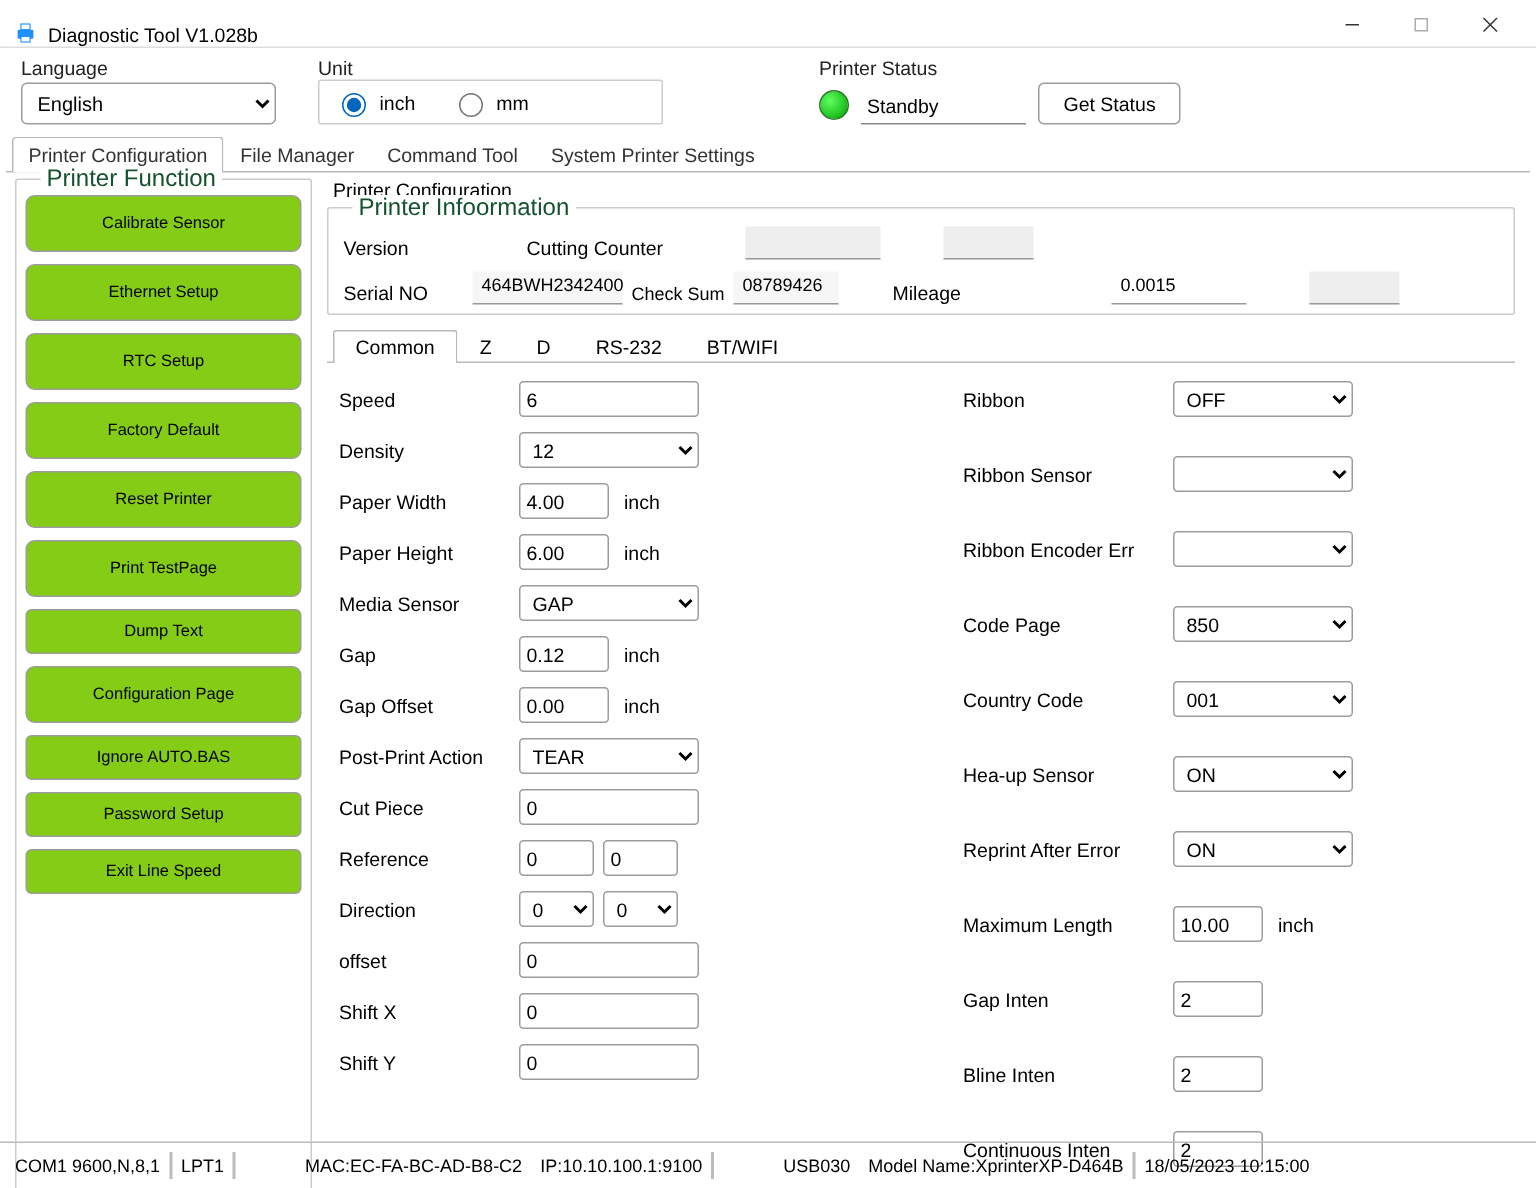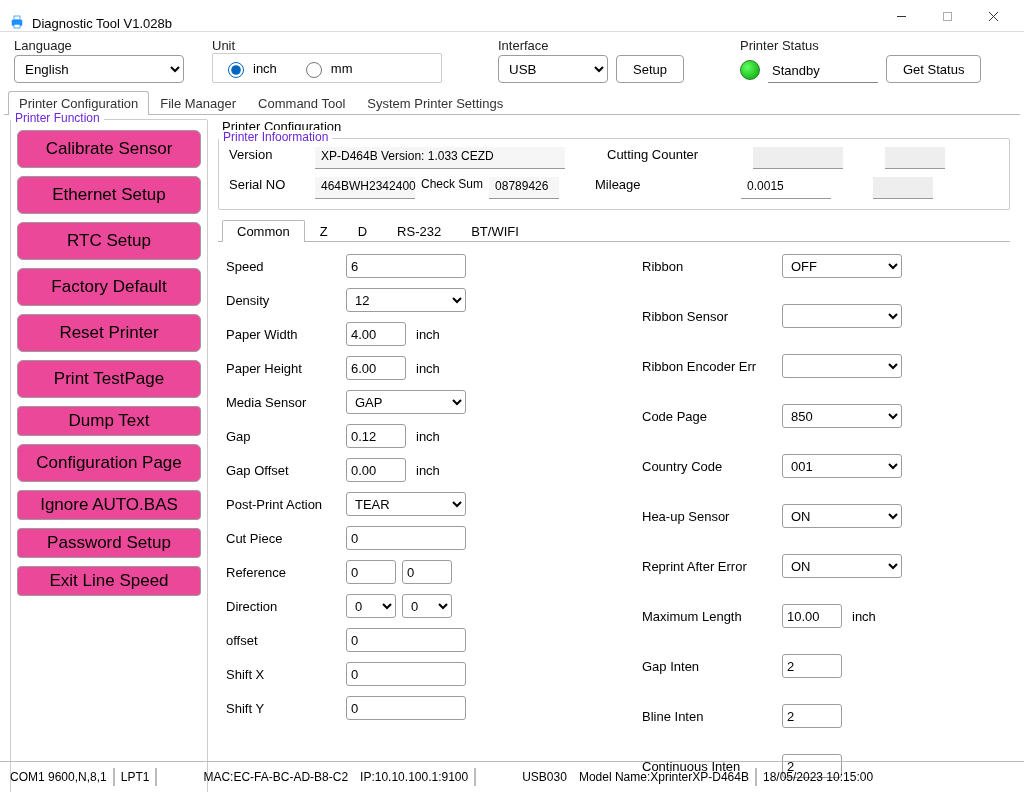--- a/index.html
+++ b/index.html
@@ -21,27 +21,27 @@
   select.usb { width:110px; height:28px; border:1px solid #9c9c9c; border-radius:4px; background:#fff; padding:2px 6px;}
   button.std { height:28px; border:1px solid #9c9c9c; border-radius:4px; background:#fff; padding:2px 16px; font-size:13px;}
   .statusgrp { display:flex; align-items:flex-end; gap:8px;}
   .led { width:20px; height:20px; border-radius:50%; background:radial-gradient(circle at 35% 35%, #5fff5f, #00a000); border:1px solid #2a7a2a; margin-bottom:3px;}
   .status-field { border-bottom:1px solid #888; width:110px; height:22px; padding:2px 4px; font-size:13px;}
   .tabs { display:flex; border-bottom:1px solid #b9b9b9; margin:8px 4px 0 4px; padding-left:4px;}
   .tab { padding:4px 10px; border:1px solid transparent; border-bottom:none; margin-bottom:-1px; font-size:13px; cursor:pointer; color:#333;}
   .tab.active { border-color:#b9b9b9; background:#fff; border-top-left-radius:3px; border-top-right-radius:3px;}
   .body { display:flex; padding:4px 10px; gap:6px;}
   .leftcol { width:198px; border:1px solid #ccc; border-radius:2px; position:relative; padding:10px 6px 6px 6px; display:flex; flex-direction:column; gap:8px;}
-  .fieldset-label { position:absolute; top:-9px; left:0; background:#fff; padding:0 4px; font-size:12px; color:#6d28d9;}
-  .leftcol button.fn { height:38px; border:1px solid #9c9c9c; border-radius:6px; background:#ec4899; font-size:17px;}
+  .fieldset-label { position:absolute; top:-9px; left:16px; background:#fff; padding:0 4px; font-size:16px; color:#14532d;}
+  .leftcol button.fn { height:38px; border:1px solid #9c9c9c; border-radius:6px; background:#84cc16; font-size:11px;}
   .leftcol button.fn.small { height:30px; border-radius:4px;}
   .rightcol { flex:1; display:flex; flex-direction:column; gap:2px;}
   .pc-label { font-size:13px; margin-left:8px;}
   .pinfo { border:1px solid #ccc; border-radius:2px; padding:8px 10px 6px 10px; position:relative; margin:2px 4px;}
-  .row { display:flex; align-items:flex-start; height:26px; gap:6px;}
+  .row { display:flex; align-items:flex-end; height:26px; gap:6px;}
   .lbl { width:80px; font-size:13px;}
   .lbl2 { width:120px; font-size:13px;}
   .lblR { width:140px; font-size:13px;}
   .ro { border-bottom:1px solid #999; background:#f6f6f6; height:22px; padding:2px 6px; font-size:12px; display:inline-block;}
   .ro.empty{background:#eee;}
   .subtabs { display:flex; border-bottom:1px solid #b9b9b9; margin:6px 4px 0 4px; padding-left:4px;}
   .subtab { padding:3px 14px; border:1px solid transparent; border-bottom:none; margin-bottom:-1px; font-size:13px;}
   .subtab.active { border-color:#b9b9b9; background:#fff; border-top-left-radius:2px; border-top-right-radius:2px;}
   .formgrid { display:flex; padding:8px 12px; gap:40px;}
   .colA { width:340px; display:flex; flex-direction:column; gap:6px;}
@@ -103,27 +103,20 @@
           <input type="radio" checked="" style="">
           <span>inch</span>
         </label>
       <label class="radio">
           <input type="radio" style="">
           <span>mm</span>
         </label>
     </div>
   </div>
   <div style="width:30px"></div>
-  <div class="group">
-    <span class="group-label">Interface</span>
-    <div class="iface">
-      <select class="usb"><option>USB</option></select>
-      <button class="std">Setup</button>
-    </div>
-  </div>
   <div style="width:40px"></div>
   <div class="group">
     <span class="group-label">Printer  Status</span>
     <div class="statusgrp">
       <div class="led"></div>
       <div class="status-field">Standby</div>
       <button class="std">Get Status</button>
     </div>
   </div>
 </div>
@@ -151,21 +144,20 @@
     <button class="fn small">Password Setup</button>
     <button class="fn small">Exit Line Speed</button>
   </div>
 
   <div class="rightcol">
     <span class="pc-label">Printer Configuration</span>
     <div class="pinfo">
       <span class="fieldset-label">Printer Infoormation</span>
       <div class="row">
         <span class="lbl">Version</span>
-        <span class="ro" style="width:250px">XP-D464B Version: 1.033 CEZD</span>
         <span style="width:30px"></span>
         <span class="lblR">Cutting Counter</span>
         <span class="ro empty" style="width:90px"></span>
         <span style="width:30px"></span>
         <span class="ro empty" style="width:60px"></span>
       </div>
       <div class="row" style="margin-top:4px">
         <span class="lbl">Serial NO</span>
         <span class="ro" style="width:100px">464BWH2342400</span>
         <span style="font-size:12px">Check Sum</span>

